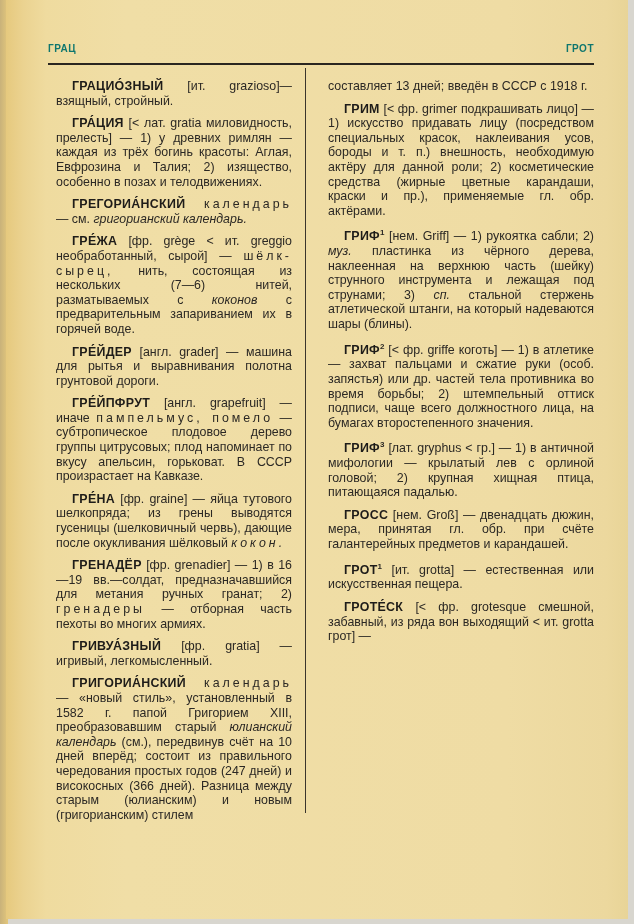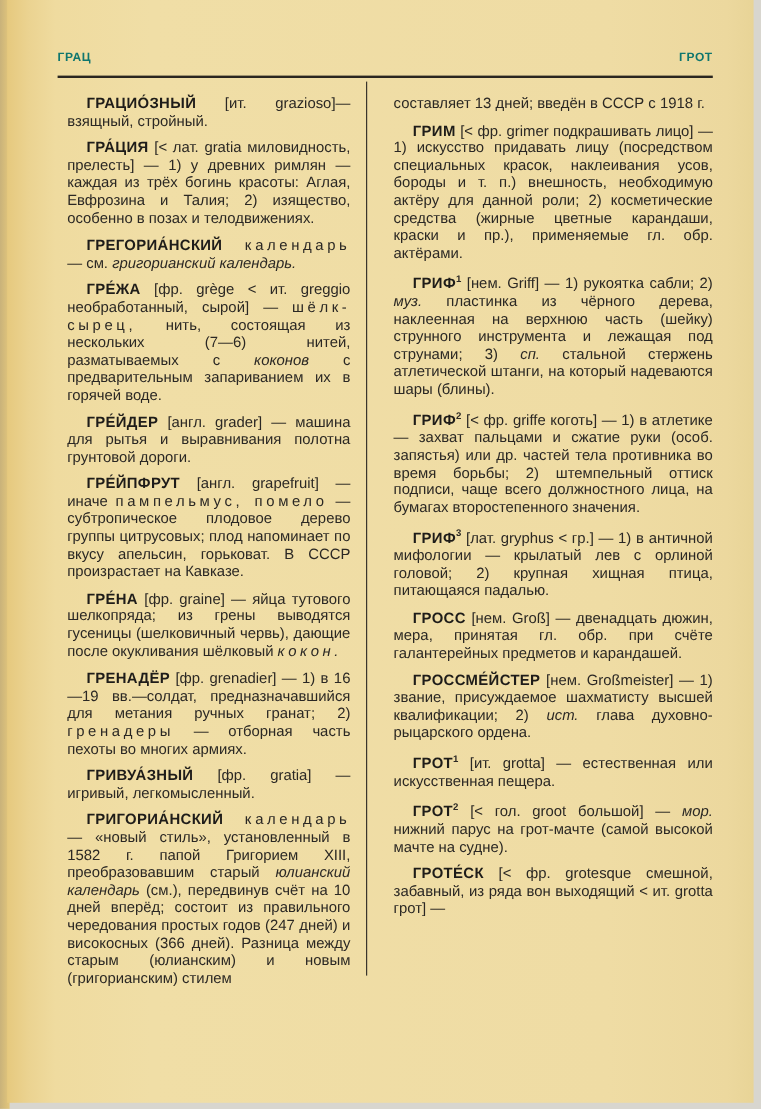--- a/index.html
+++ b/index.html
@@ -136,32 +136,20 @@
   </p>
   <p class="entry">
     <span class="hw">ГРИФ</span><span class="sup">3</span>
     <span>[лат. gryphus &lt; гр.] — 1) в античной мифологии — крылатый лев с орлиной головой; 2) крупная хищная птица, питающаяся падалью.</span>
   </p>
   <p class="entry">
     <span class="hw">ГРОСС</span>
     <span>[нем. Groß] — двенадцать дюжин, мера, принятая гл. обр. при счёте галантерейных предметов и карандашей.</span>
   </p>
   <p class="entry">
-    <span class="hw">ГРОССМЕ́ЙСТЕР</span>
-    <span>[нем. Großmeister] — 1) звание, присуждаемое шахматисту высшей квалификации; 2)</span>
-    <span class="it">ист.</span>
-    <span>глава духовно-рыцарского ордена.</span>
-  </p>
-  <p class="entry">
     <span class="hw">ГРОТ</span><span class="sup">1</span>
     <span>[ит. grotta] — естественная или искусственная пещера.</span>
-  </p>
-  <p class="entry">
-    <span class="hw">ГРОТ</span><span class="sup">2</span>
-    <span>[&lt; гол. groot большой] —</span>
-    <span class="it">мор.</span>
-    <span>нижний парус на грот-мачте (самой высокой мачте на судне).</span>
   </p>
   <p class="entry">
     <span class="hw">ГРОТЕ́СК</span>
     <span>[&lt; фр. grotesque смешной, забавный, из ряда вон выходящий &lt; ит. grotta грот] —</span>
   </p>
 </div>
 
 </body></html>

